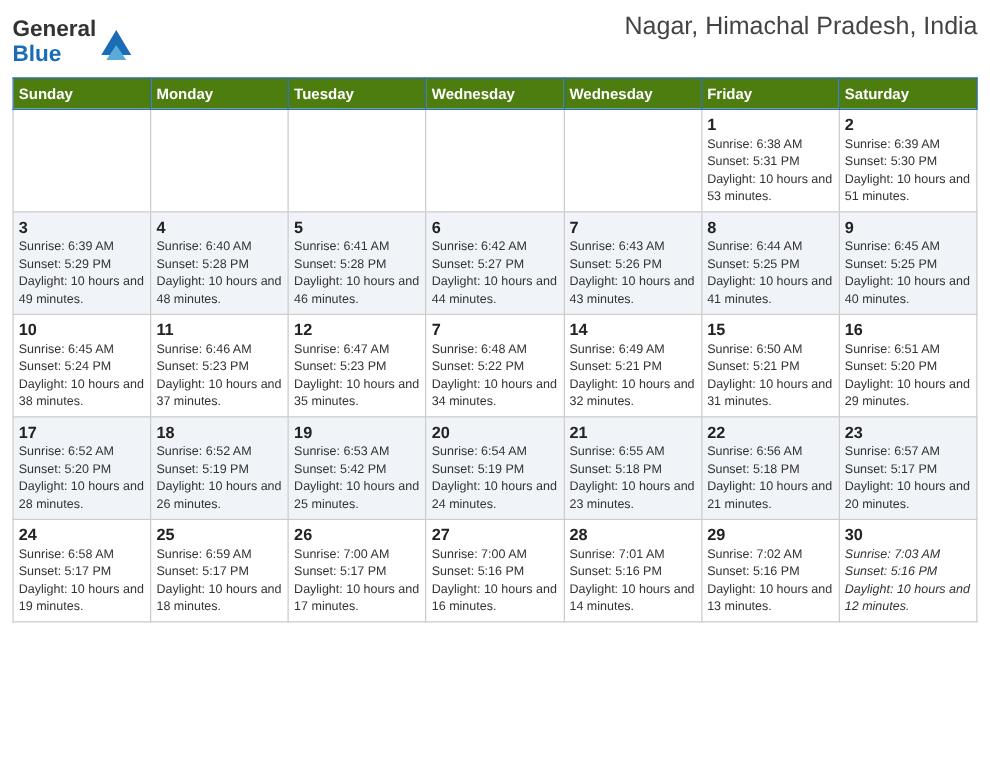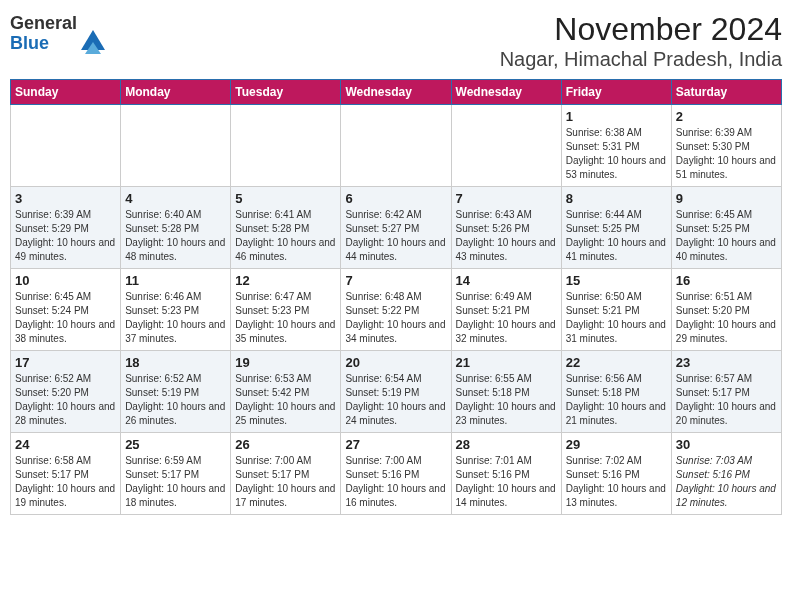--- a/index.html
+++ b/index.html
@@ -11,21 +11,21 @@
       padding: 10px;
     }
     .header {
       display: flex;
       align-items: flex-start;
       justify-content: space-between;
       margin-bottom: 8px;
     }
     .logo {
       display: flex;
-      align-items: flex-end;
+      align-items: center;
       margin-top: 4px;
     }
     .logo-text {
       font-size: 18px;
       font-weight: bold;
       line-height: 1.1;
     }
     .logo-text .general { color: #333; }
     .logo-text .blue { color: #1a6cb5; margin-top: 12px; }
     .title-block {
@@ -41,21 +41,21 @@
       font-size: 20px;
       font-weight: normal;
       color: #444;
     }
     .calendar {
       width: 100%;
       border-collapse: collapse;
       font-size: 11px;
     }
     .calendar thead th {
-      background: #be185d;
+      background: #4d7c0f;
       color: #fff;
       padding: 5px 4px;
       text-align: left;
       font-size: 12px;
       border: 1px solid #2a6ead;
     }
     .calendar tbody td {
       border: 1px solid #ccc;
       padding: 4px 4px;
       vertical-align: top;
@@ -91,21 +91,20 @@
         <span class="general">General</span><br>
         <span class="blue">Blue</span>
       </div>
     </div>
     <svg width="32" height="28" viewBox="0 0 32 28">
       <polygon points="4,24 16,4 28,24" fill="#1a6cb5"></polygon>
       <polygon points="16,16 24,28 8,28" fill="#5aabdb"></polygon>
     </svg>
   </div>
   <div class="title-block">
-    <h1>November 2024</h1>
     <h2>Nagar, Himachal Pradesh, India</h2>
   </div>
 </div>
 
 <table class="calendar">
   <thead>
     <tr>
     <th>Sunday</th>
         <th>Monday</th>
         <th>Tuesday</th>

